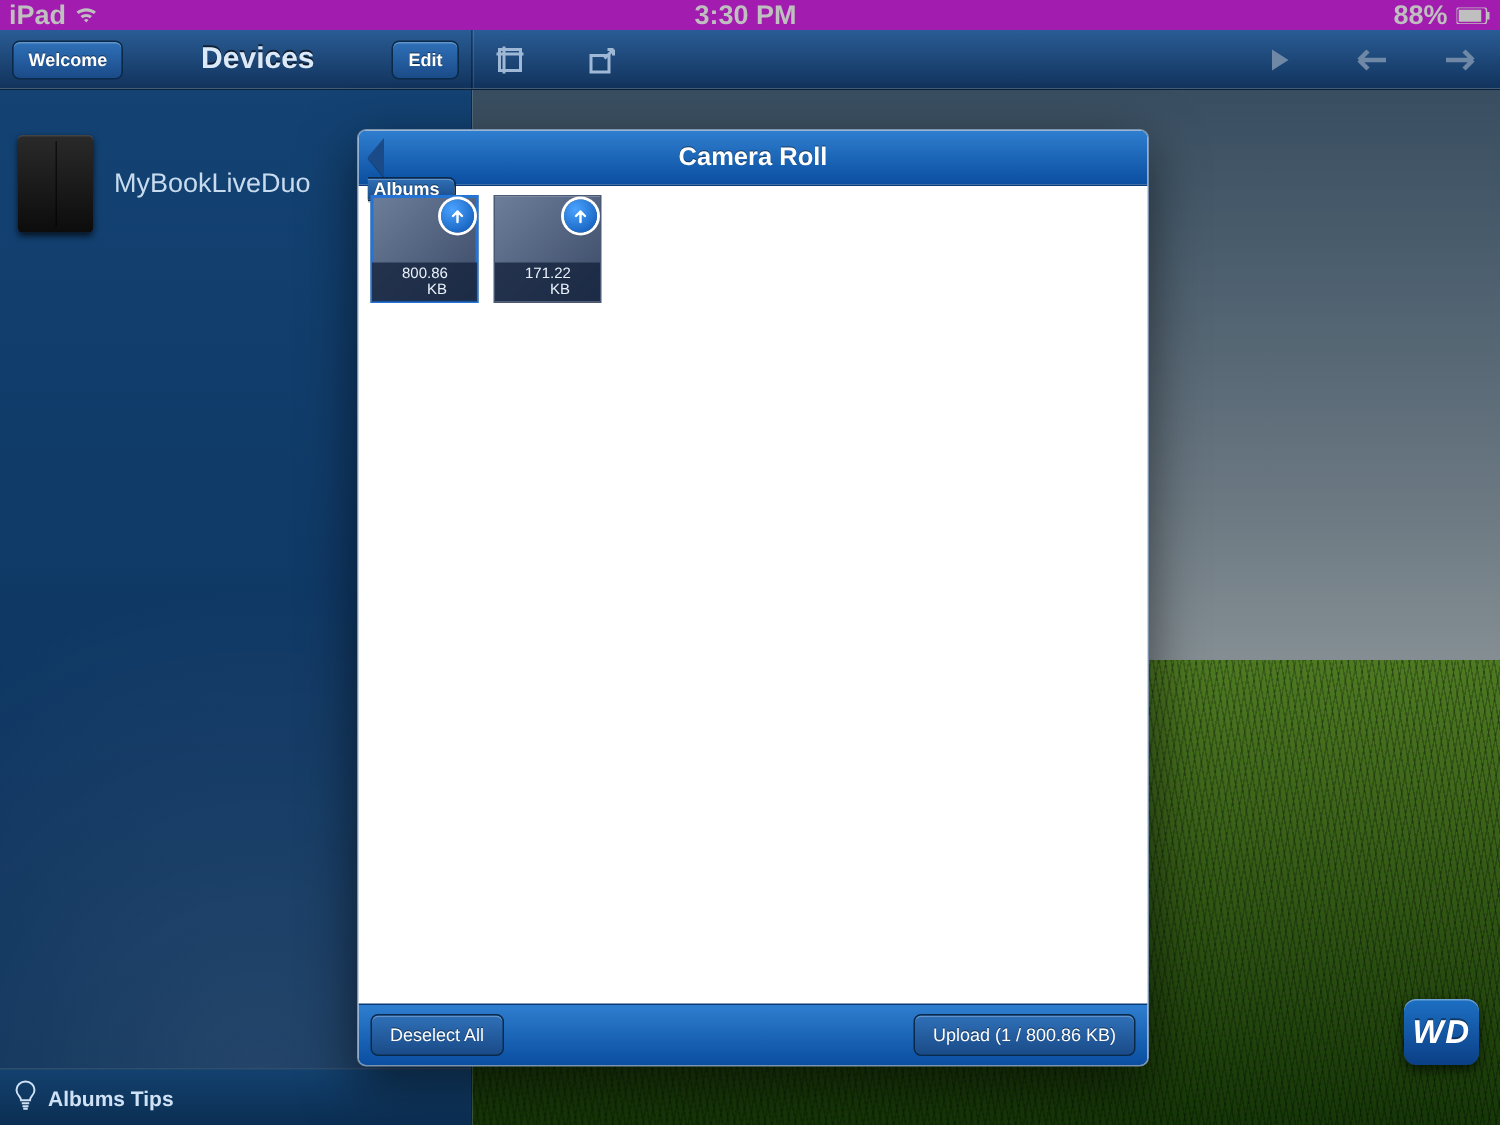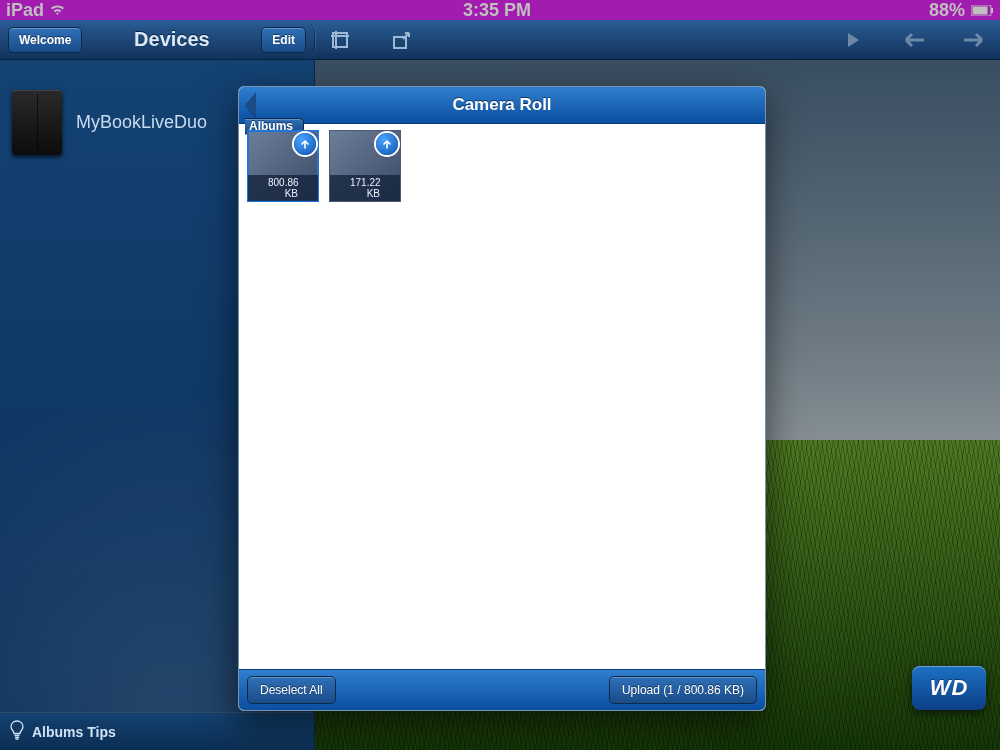--- a/index.html
+++ b/index.html
@@ -31,21 +31,20 @@
   }
   .nav-left {
     width: 315px;
     display: flex;
     align-items: center;
     padding: 0 8px;
     gap: 24px;
     border-right: 1px solid rgba(0,0,0,.35);
     box-shadow: 1px 0 0 rgba(255,255,255,.12);
     height: 100%;
-    border-radius: 13px;
   }
   .nav-title {
     flex: 1;
     text-align: center;
     color: #dbe9f8;
     font-size: 20px;
     font-weight: 700;
     text-shadow: 0 -1px 0 rgba(0,0,0,.6);
   }
   .nav-btn {
@@ -140,21 +139,21 @@
     background:
       repeating-linear-gradient(80deg, rgba(0,0,0,.25) 0 1px, transparent 1px 4px),
       repeating-linear-gradient(100deg, rgba(0,0,0,.22) 0 1px, transparent 1px 5px),
       linear-gradient(#4e7a22, #153607);
   }
 
   
   .wd-badge {
     position: absolute;
     right: 14px; bottom: 40px;
-    width: 74px; height: 44px;
+    width: 50px; height: 44px;
     border-radius: 8px;
     background: linear-gradient(#1d70c4, #0b3f86);
     box-shadow: 0 3px 8px rgba(0,0,0,.6), inset 0 1px 0 rgba(255,255,255,.35);
     display:flex; align-items:center; justify-content:center;
     color:#fff; font-size:22px; font-weight:900; font-style:italic;
     letter-spacing:1px;
     text-shadow: 0 -1px 0 rgba(0,0,0,.4);
   }
 
   
@@ -283,21 +282,21 @@
 <div class="status-bar">
   <div class="status-left">
     <span>iPad</span>
     <span class="wifi-icon">
       <svg width="15" height="12" viewBox="0 0 15 12">
           <path fill="#bfbfbf" d="M7.5 11L9 9.3c-.9-.8-2.1-.8-3 0L7.5 11zM3.7 6.7l1.4 1.5c1.4-1.2 3.4-1.2 4.8 0l1.4-1.5C9.2 4.9 5.8 4.9 3.7 6.7zM1 3.9l1.4 1.5C5 3 10 3 12.6 5.4L14 3.9C10.4.7 4.6.7 1 3.9z"></path>
         </svg>
     </span>
   </div>
   <div class="status-center">
-    <span>3:35 PM</span>
+    <span>3:30 PM</span>
   </div>
   <div class="status-right">
     <span>88%</span>
     <span class="battery-icon">
       <svg width="23" height="11" viewBox="0 0 23 11">
           <rect x="0" y="0" width="20" height="11" rx="2" fill="none" stroke="#bfbfbf"></rect>
           <rect x="1.5" y="1.5" width="15" height="8" fill="#bfbfbf"></rect>
           <rect x="20" y="3" width="2" height="5" fill="#bfbfbf"></rect>
         </svg>
     </span>

